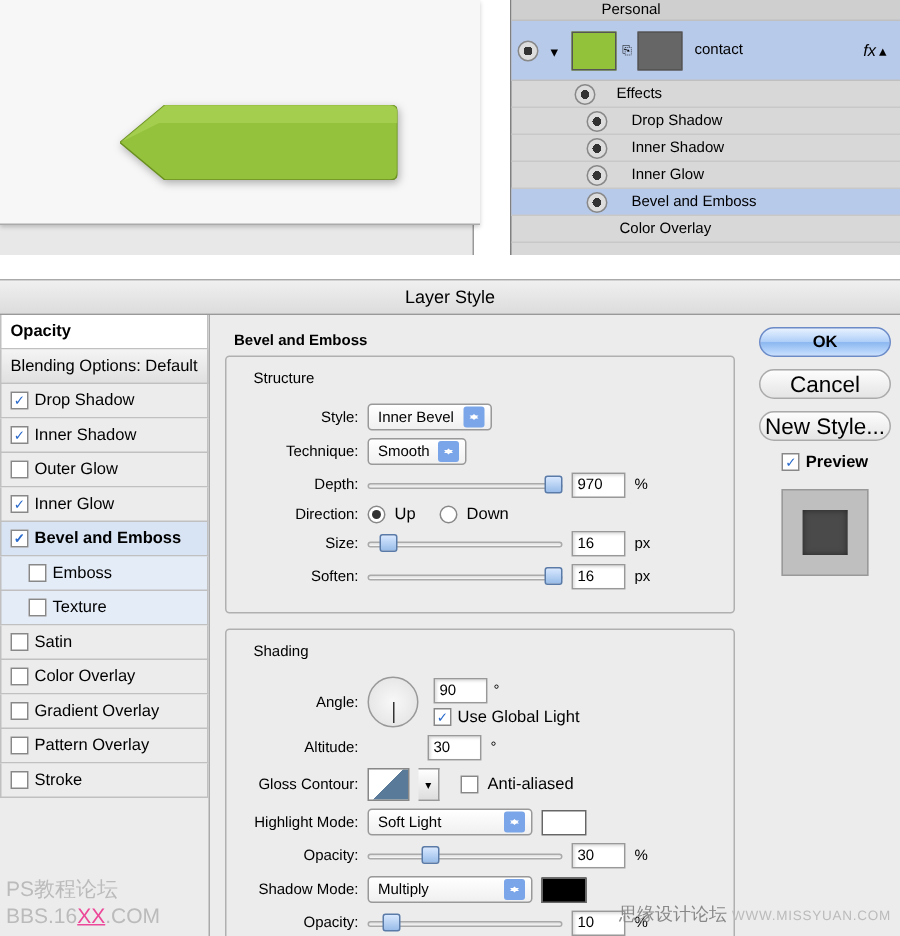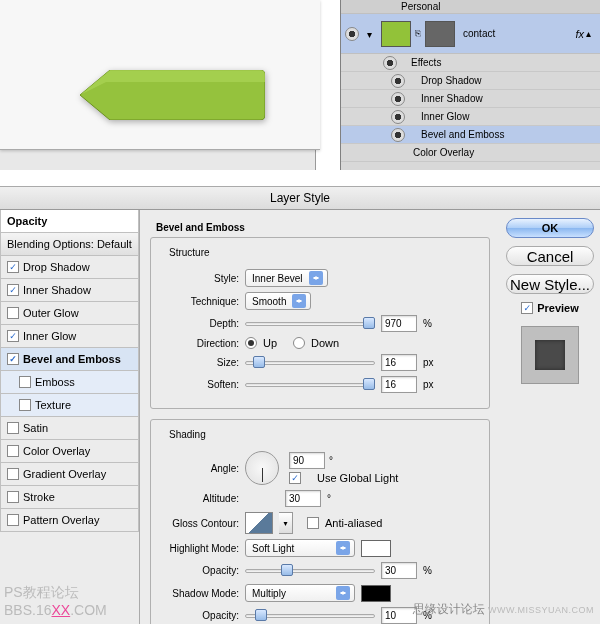--- a/index.html
+++ b/index.html
@@ -179,25 +179,25 @@
     <div class="sidebar-item">
         <span class="sidebar-check"></span>
         <span>Color Overlay</span>
       </div>
     <div class="sidebar-item">
         <span class="sidebar-check"></span>
         <span>Gradient Overlay</span>
       </div>
     <div class="sidebar-item">
         <span class="sidebar-check"></span>
+        <span>Pattern Overlay</span>
+      </div>
+    <div class="sidebar-item">
+        <span class="sidebar-check"></span>
         <span>Stroke</span>
-      </div>
-    <div class="sidebar-item">
-        <span class="sidebar-check"></span>
-        <span>Pattern Overlay</span>
       </div>
   </div>
 
   <div class="center-panel">
     <div class="bevel-title">Bevel and Emboss</div>
 
     <div class="fieldset">
       <div class="fieldset-title">Structure</div>
       <div class="form-row">
         <span class="form-label">Style:</span>
@@ -252,21 +252,21 @@
     <div class="fieldset">
       <div class="fieldset-title">Shading</div>
       <div class="form-row">
         <span class="form-label">Angle:</span>
         <span class="angle-wheel" style="margin-right:4px;"></span>
         <div>
           <div style="display:flex;align-items:center;gap:4px;margin-bottom:3px;">
             <input class="num-input" value="90" style="">
               <span class="unit">°</span>
           </div>
-          <div style="display:flex;align-items:center;gap:16px;">
+          <div style="display:flex;align-items:center;gap:4px;">
             <span class="sidebar-check checked"></span>
               <span>Use Global Light</span>
           </div>
         </div>
       </div>
       <div class="form-row">
         <span class="form-label">Altitude:</span>
         <input class="num-input" style="margin-left: 40px;" value="30">
           <span class="unit">°</span>
       </div>

